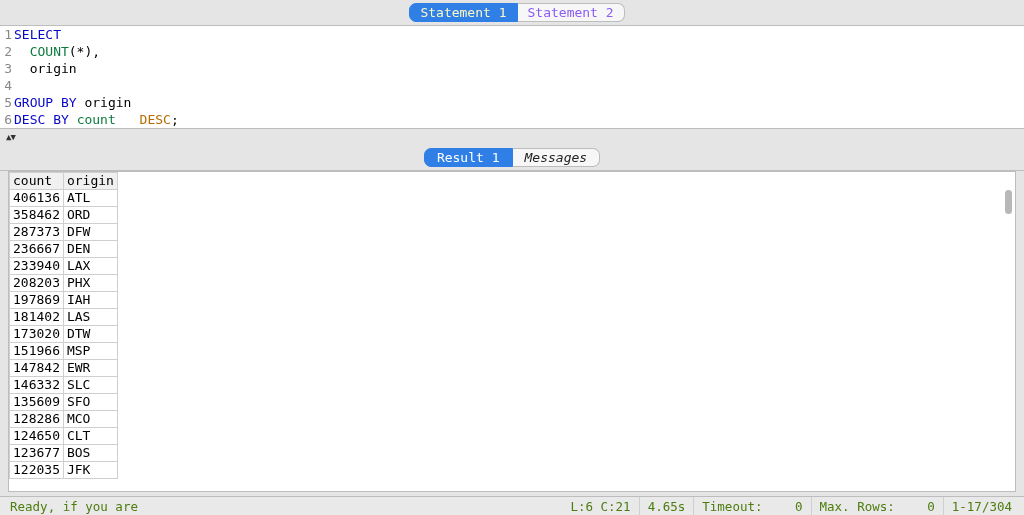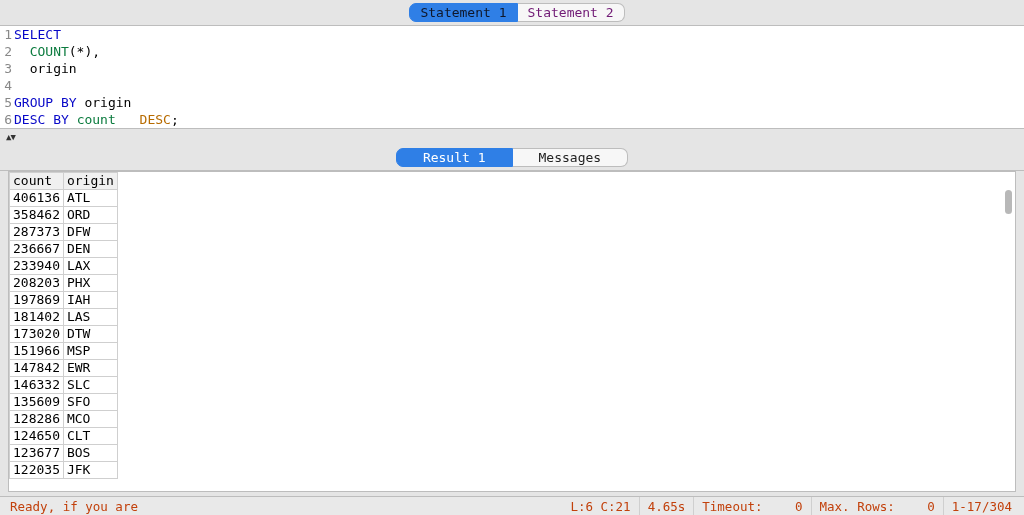--- a/index.html
+++ b/index.html
@@ -20,27 +20,27 @@
       background: #e5e5e5;
       gap: 0;
     }
     .tab {
       padding: 1px 10px;
       background: #f7f7f7;
       border-top: 1px solid #bdbdbd;
       border-bottom: 1px solid #bdbdbd;
       border-right: 1px solid #bdbdbd;
       cursor: pointer;
-      color: #701a75;
+      color: #8b5cf6;
     }
     .tab:first-child { border-left: 1px solid #bdbdbd; border-top-left-radius: 7px; border-bottom-left-radius: 7px; }
     .tab:last-child { border-top-right-radius: 7px; border-bottom-right-radius: 7px; }
     .tab.active {
       background: #2f7fe6;
-      color: #0f172a;
+      color: #fef9c3;
       border-color: #2f7fe6;
       margin-left: 10px;
     }
     .editor {
       background: #fff;
       border-top: 1px solid #bdbdbd;
       border-bottom: 1px solid #bdbdbd;
       padding: 0;
       line-height: 17px;
       font-size: 13px;
@@ -63,30 +63,30 @@
       letter-spacing: -1px;
     }
     .resultbar {
       display: flex;
       justify-content: center;
       padding: 3px 0;
       background: #e5e5e5;
       border-bottom: 1px solid #bdbdbd;
     }
     .rtab {
-      padding: 1px 26px;
+      padding: 1px 12px;
       background: #f7f7f7;
       border-top: 1px solid #bdbdbd;
       border-bottom: 1px solid #bdbdbd;
       border-right: 1px solid #bdbdbd;
       cursor: pointer;
       color: #222;
     }
     .rtab:first-child { border-left: 1px solid #bdbdbd; border-top-left-radius: 7px; border-bottom-left-radius: 7px; }
-    .rtab:last-child  { border-top-right-radius: 7px; border-bottom-right-radius: 7px; }
+    .rtab:last-child  { border-top-right-radius: 7px; border-bottom-right-radius: 7px; font-style: italic; }
     .rtab.active {
       background: #2f7fe6;
       color: #fff;
       border-color: #2f7fe6;
     }
     .results-wrap {
       flex: 1;
       background: #fff;
       margin: 0px 8px 4px 8px;
       border: 1px solid #bdbdbd;
@@ -110,21 +110,21 @@
       position: absolute; right: 3px; top: 18px; width: 7px; height: 24px;
       background: #b8b8b8; border-radius: 4px;
     }
     .statusbar {
       background: #e9e9e9;
       border-top: 1px solid #bdbdbd;
       height: 19px;
       display: flex;
       align-items: center;
       font-size: 12.5px;
-      color: #c2410c;
+      color: #4d7c0f;
       padding: 0 4px;
       gap: 0;
     }
     .st-left { flex: 0 0 auto; padding-left: 6px; }
     .st-spacer { flex: 1; }
     .st-cell { padding: 0 8px; border-left: 1px solid #cfcfcf; height: 100%; display: flex; align-items: center; }
     .st-cell.noborder { border-left: none; }
     .st-val { min-width: 40px; text-align: right; padding-left: 6px; }
   </style>
 </head>

